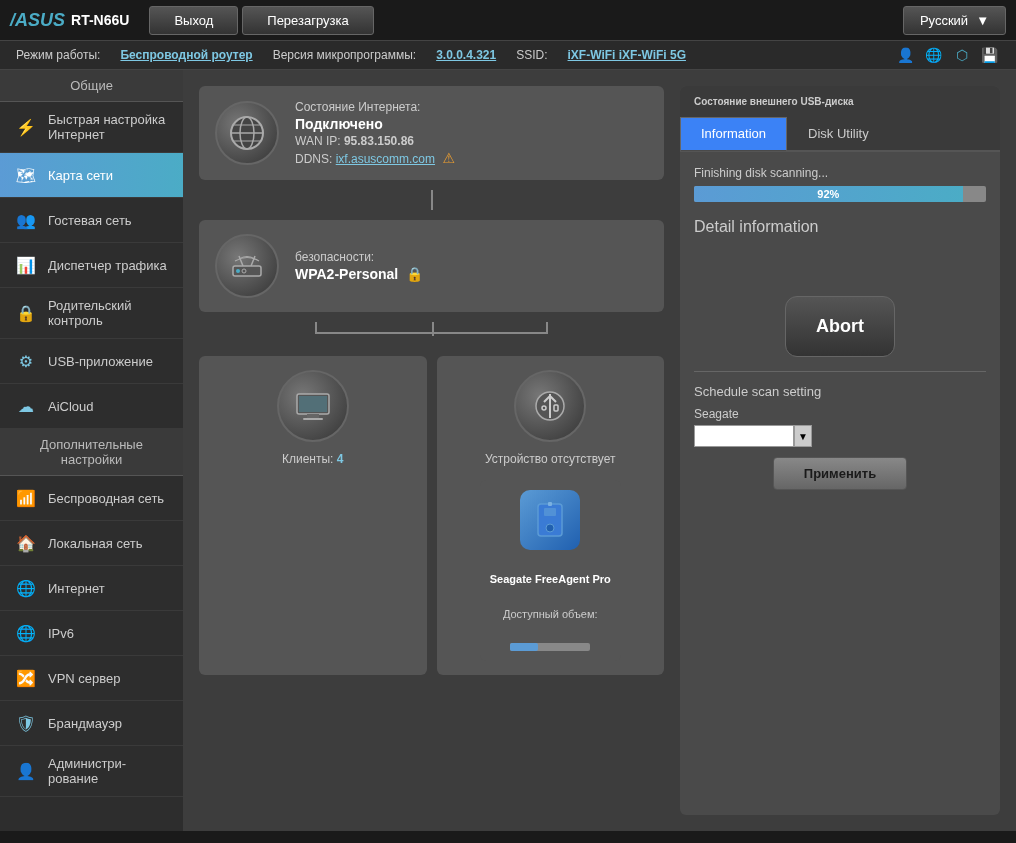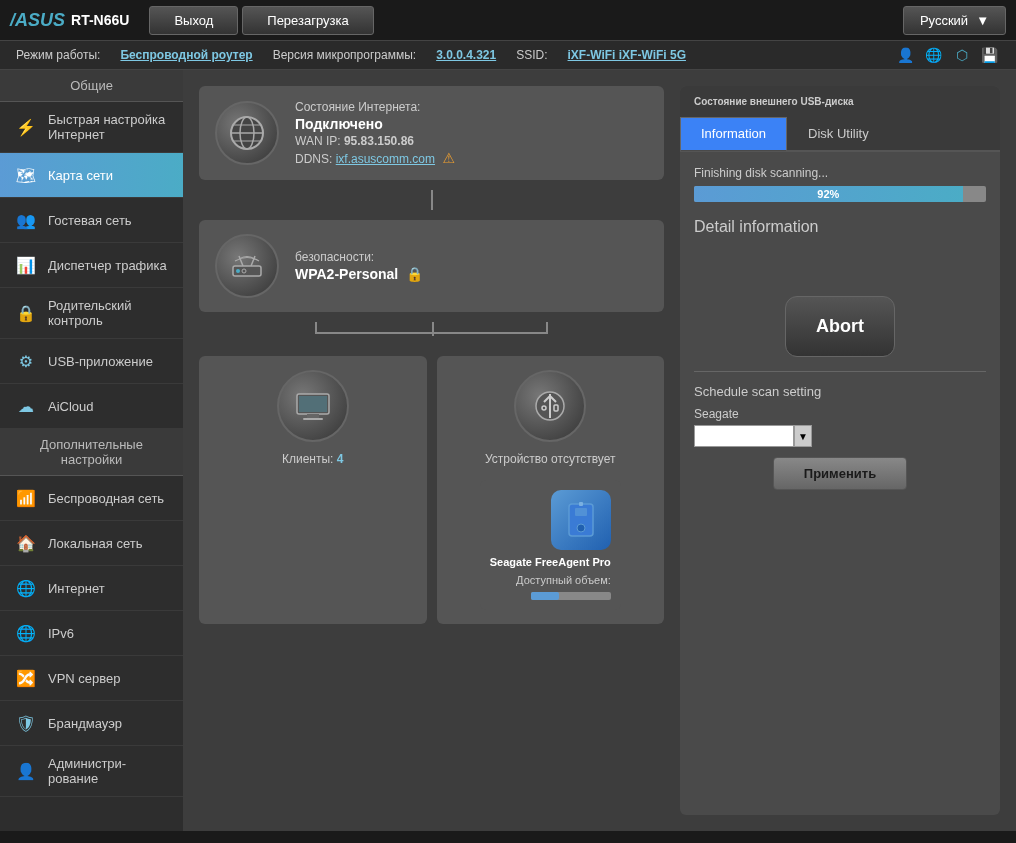--- a/index.html
+++ b/index.html
@@ -228,22 +228,22 @@
     .bottom-card-label { color: #ccc; font-size: 12px; text-align: center; }
     .clients-count { color: #7ec8e3; font-weight: bold; }
 
     
     .usb-device-card {
       background: #555;
       border-radius: 6px;
       padding: 10px;
       display: flex;
       flex-direction: column;
-      align-items: flex-end;
-      gap: 6px;
+      align-items: center;
+      gap: 23px;
       margin-top: 4px;
     }
     .usb-icon-img {
       width: 60px;
       height: 60px;
       border-radius: 10px;
       background: linear-gradient(135deg, #5b9bd5, #2060b0);
       display: flex;
       align-items: center;
       justify-content: center;

